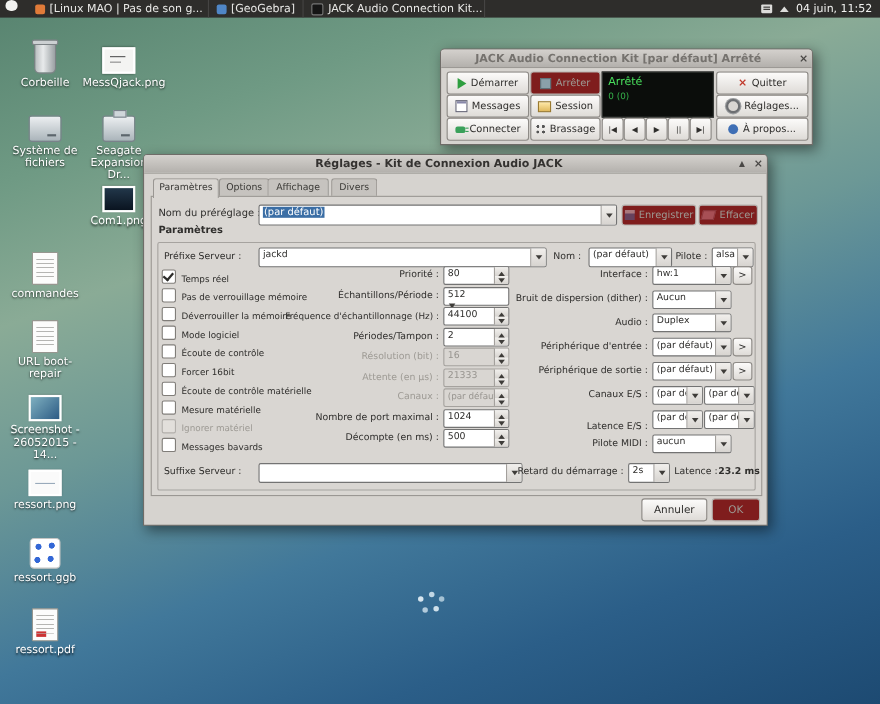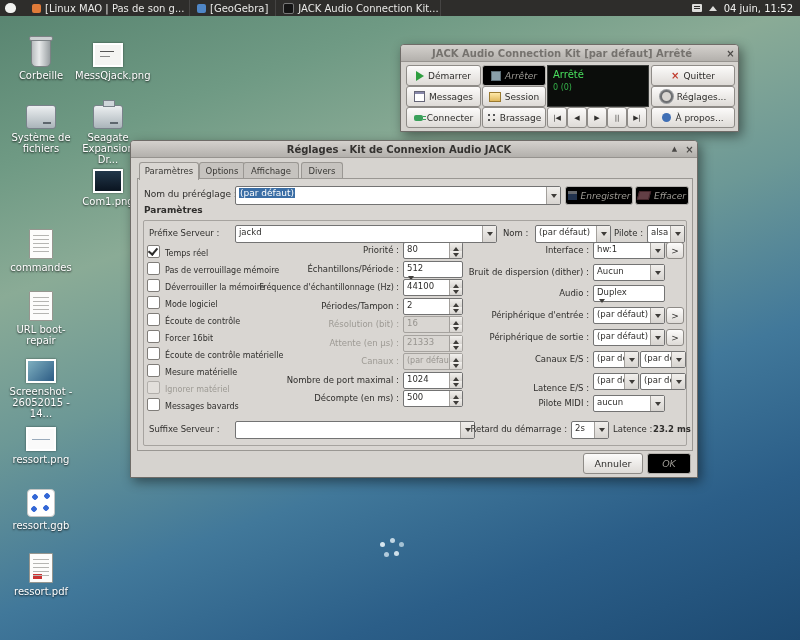--- a/index.html
+++ b/index.html
@@ -1,21 +1,21 @@
 <!DOCTYPE html>
 <html><head>
 <meta charset="utf-8">
 <style>
   html,body{margin:0;padding:0;}
   .screen{position:relative;width:800px;height:640px;overflow:hidden;
     font-family:"DejaVu Sans","Liberation Sans",sans-serif;color:#2f2e2c;
     background:linear-gradient(160deg,#57836f 0%,#6f9a84 18%,#8aab96 32%,#6c9896 48%,#41789a 66%,#2b5e88 82%,#1d4a72 100%);}
   
   .panel{position:absolute;left:0;top:0;width:800px;height:16px;background:#2e2d2b;
-    display:flex;align-items:center;color:#e9e9e7;font-size:10px;}
+    display:flex;color:#e9e9e7;font-size:10px;}
   .pmenu{width:11px;height:10px;background:#f2f2f0;border-radius:50% 50% 45% 45%;margin:0 9px 0 5px;}
   .pwin{display:flex;align-items:center;gap:4px;height:16px;padding:0 7px;border-right:1px solid #454443;
     white-space:nowrap;overflow:hidden;max-width:150px;}
   .pwin .wic{width:9px;height:9px;border-radius:2px;flex:none;}
   .wic1{background:#e07b39;} .wic2{background:#4f86c6;border-radius:50%;} .wic3{background:#151515;border:1px solid #777;}
   .pright{margin-left:auto;display:flex;align-items:center;gap:7px;padding-right:7px;}
   .pico{width:10px;height:8px;background:#dcdcda;border-radius:1px;position:relative;}
   .pico::after{content:"";position:absolute;left:2px;top:2px;width:6px;height:1px;background:#2e2d2b;box-shadow:0 2px 0 #2e2d2b;}
   .parr{width:0;height:0;border:4px solid transparent;border-bottom:5px solid #dcdcda;position:relative;top:-2px;}
   .clock{font-size:10px;color:#f2f2f0;}
@@ -51,21 +51,21 @@
   .tbar{height:16px;border-radius:3px 3px 0 0;background:linear-gradient(#d4d1cd,#b3b0ac);
     display:flex;align-items:center;font-size:10px;font-weight:bold;border-bottom:1px solid #96938f;}
   .tbar .t{flex:1;text-align:center;white-space:nowrap;overflow:hidden;}
   .tbar.unfoc{color:#75726e;} .tbar.foc{color:#343230;}
   .wbtn{width:15px;text-align:center;font-size:10px;line-height:15px;color:#4a4846;}
   .wbtn.sm{font-size:7px;}
   
   .btn{position:absolute;display:flex;align-items:center;justify-content:center;gap:4px;
     background:linear-gradient(#fcfbfa,#dedbd7);border:1px solid #8e8b87;border-radius:3px;
     font-size:9px;color:#2f2e2c;white-space:nowrap;}
-  .btn.dis{background:#000000;color:#9d9a94;border-color:#b5b2ae;font-style:italic;}
+  .btn.dis{background:#7f1d1d;color:#9d9a94;border-color:#b5b2ae;}
   .combo,.spin{position:absolute;background:#fff;border:1px solid #737373;display:flex;align-items:stretch;
     font-size:8.5px;border-radius:2px;}
   .combo .v,.spin .v{flex:1;padding:1px 3px;overflow:hidden;white-space:nowrap;line-height:11px;}
   .combo .a{width:13px;background:linear-gradient(#f1efec,#d7d4d0);border-left:1px solid #a3a09c;position:relative;flex:none;}
   .combo .a::after{content:"";position:absolute;left:50%;top:50%;margin:-2px 0 0 -3px;border:3px solid transparent;border-top:4px solid #3e3c39;}
   .combo.dis,.spin.dis{background:#d9d6d2;color:#97948f;border-color:#a5a29e;}
   .combo.clip .v{text-align:right;direction:ltr;}
   .spin .sb{width:12px;display:flex;flex-direction:column;border-left:1px solid #a3a09c;flex:none;}
   .spin .sb i{flex:1;background:linear-gradient(#f1efec,#d7d4d0);position:relative;}
   .spin .sb i.up::after{content:"";position:absolute;left:50%;top:50%;margin:-3px 0 0 -3px;border:3px solid transparent;border-bottom:4px solid #3e3c39;}
@@ -432,21 +432,21 @@
           <span>&gt;</span>
         </div>
 
       <div class="lbl ra" style="right:108px;top:126px;">Bruit de dispersion (dither) :</div>
       <div class="combo" style="left:462px;top:123px;width:70px;height:15px;">
           <span class="v">Aucun</span>
           <span class="a"></span>
         </div>
 
       <div class="lbl ra" style="right:108px;top:147px;">Audio :</div>
-      <div class="combo" style="left:462px;top:144px;width:70px;height:15px;flex-direction:column;">
+      <div class="combo" style="left:462px;top:144px;width:70px;height:15px;">
           <span class="v">Duplex</span>
           <span class="a"></span>
         </div>
 
       <div class="lbl ra" style="right:108px;top:169px;">Périphérique d'entrée :</div>
       <div class="combo" style="left:462px;top:166px;width:70px;height:15px;">
           <span class="v">(par défaut)</span>
           <span class="a"></span>
         </div>
       <div class="btn" style="left:535px;top:166px;width:16px;height:15px;">

